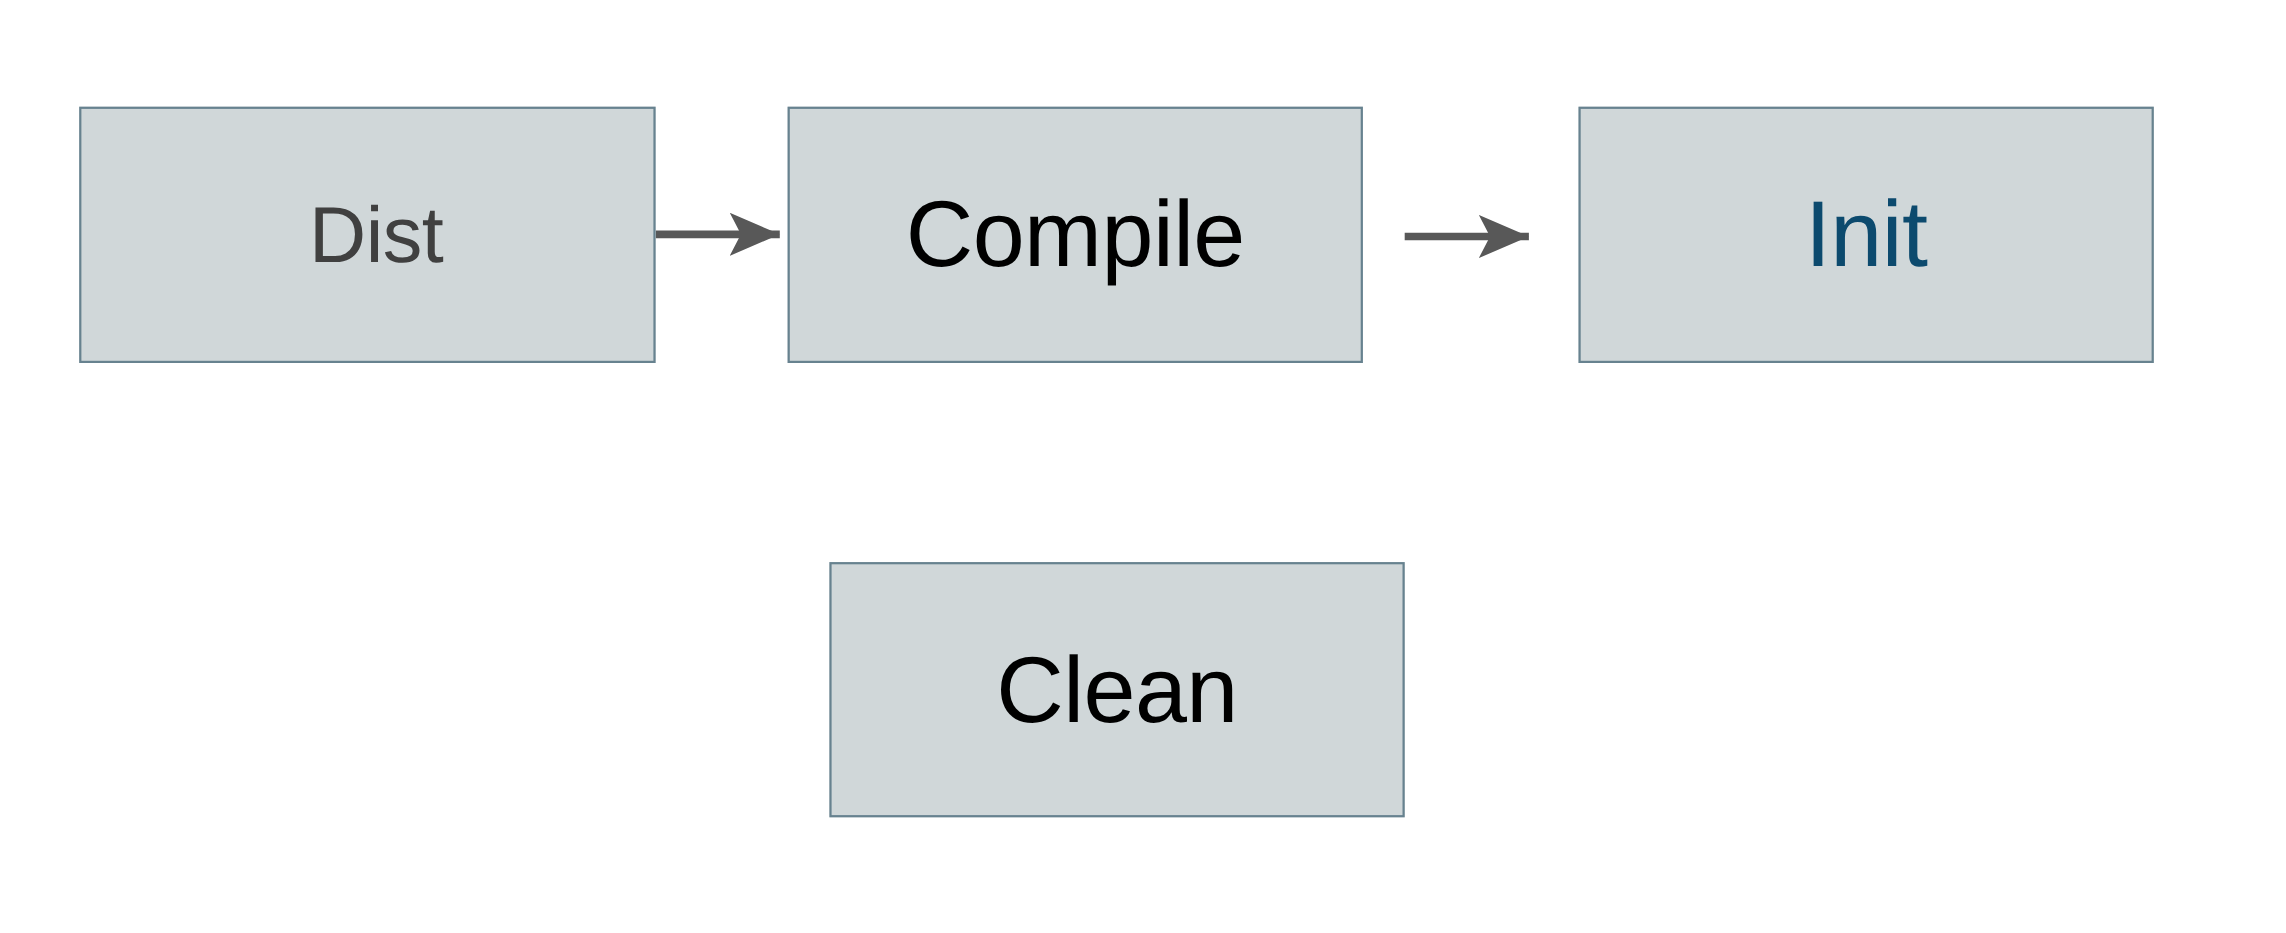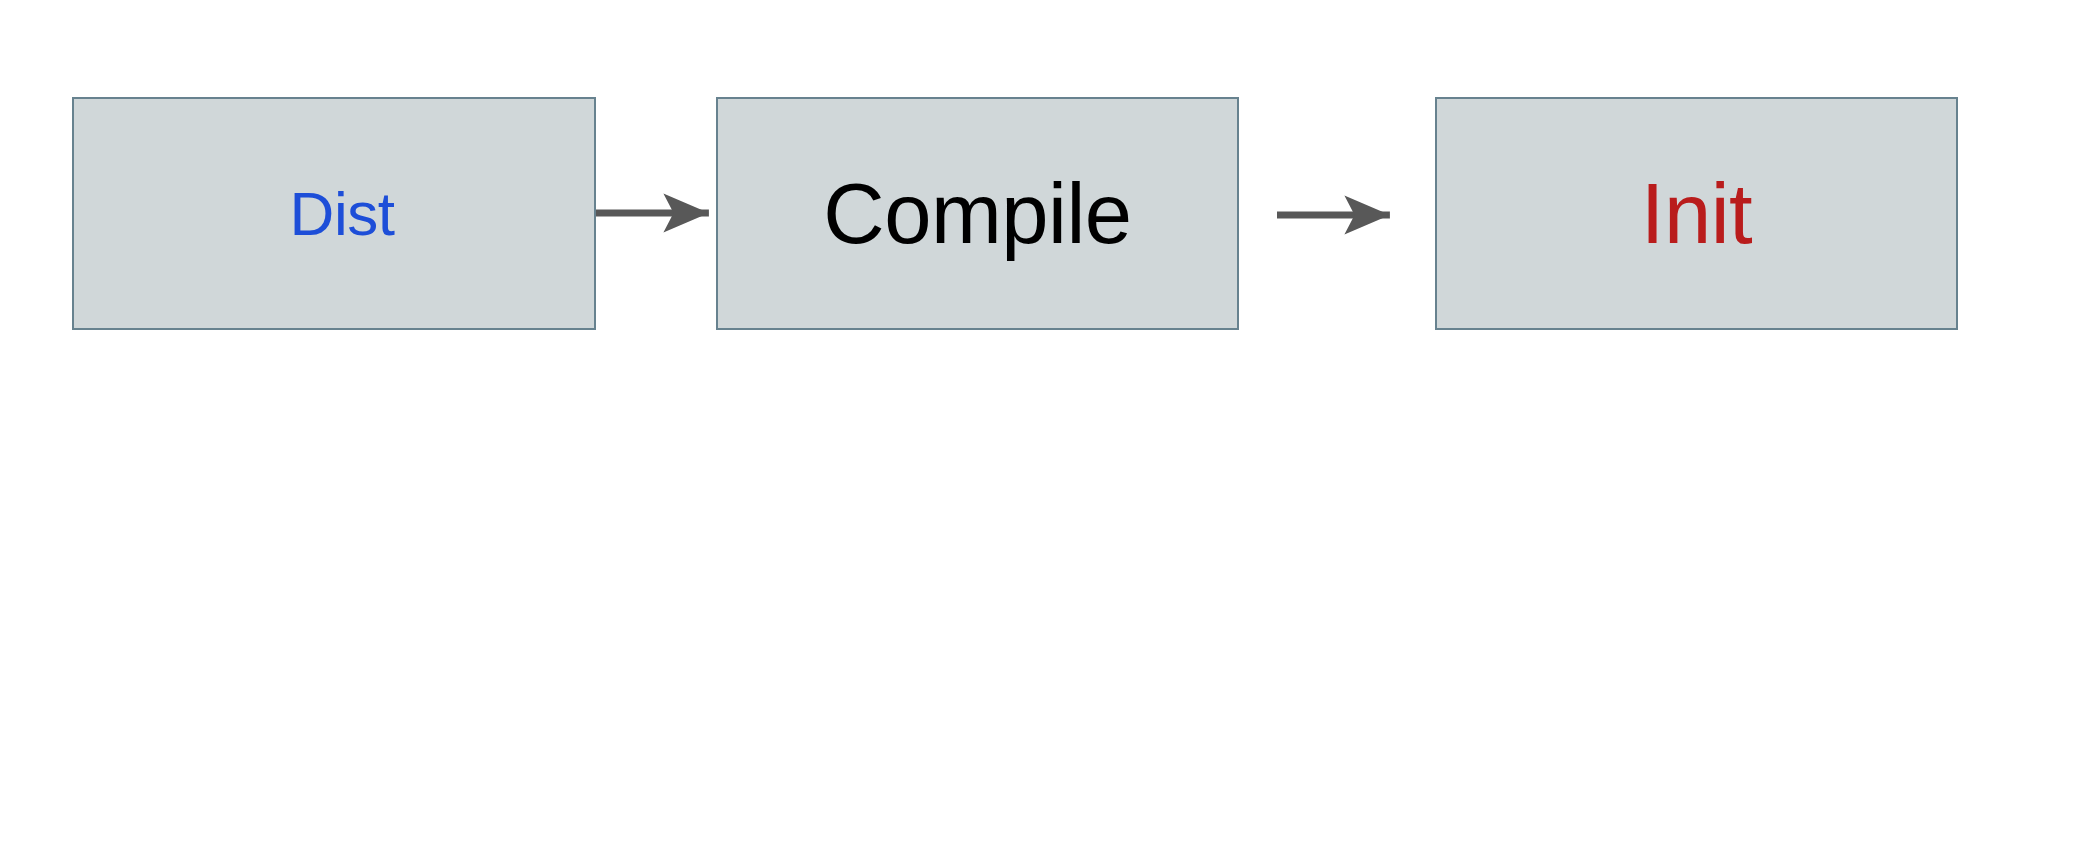--- a/index.html
+++ b/index.html
@@ -58,25 +58,28 @@
     <defs>
       <marker id="arrowhead" markerWidth="6.6" markerHeight="5.6" refX="6.5" refY="2.8" orient="auto" markerUnits="strokeWidth">
         <path d="M 0,0 L 6.5,2.8 L 0,5.6 L 1.45,2.8 Z" fill="#585858"></path>
       </marker>
     </defs>
     <line class="edge-path" id="edge-0" x1="596" y1="213" x2="708.9" y2="213" stroke="#585858" stroke-width="7" marker-end="url(#arrowhead)"></line>
     <line class="edge-path" id="edge-1" x1="1277" y1="215" x2="1389.9" y2="215" stroke="#585858" stroke-width="7" marker-end="url(#arrowhead)"></line>
   </svg>
 
   <div class="node" id="node-0" style="left: 72px; top: 97px; width: 524px; height: 233px; background: rgb(208, 215, 217); border-color: rgb(103, 130, 143); border-width: 2px;">
-    <span class="node-label" style="color: #1d4ed8; font-size: 62px; margin-left: 16px;">Dist</span>
+    <span class="node-label" style="color: #404040; font-size: 72px; margin-left: 16px;">Dist</span>
   </div>
 
   <div class="node" id="node-1" style="left: 716px; top: 97px; width: 523px; height: 233px; background: rgb(208, 215, 217); border-color: rgb(103, 130, 143); border-width: 2px;">
     <span class="node-label" style="color: rgb(0, 0, 0); font-size: 85px;">Compile</span>
   </div>
 
   <div class="node" id="node-2" style="left: 1435px; top: 97px; width: 523px; height: 233px; background: rgb(208, 215, 217); border-color: rgb(103, 130, 143); border-width: 2px;">
-    <span class="node-label" style="color: #b91c1c; font-size: 85px;">Init</span>
+    <span class="node-label" style="color: #0c4a6e; font-size: 85px;">Init</span>
   </div>
 
+  <div class="node" id="node-3" style="left: 754px; top: 511px; width: 523px; height: 232px; background: rgb(208, 215, 217); border-color: rgb(103, 130, 143); border-width: 2px;">
+    <span class="node-label" style="color: rgb(0, 0, 0); font-size: 85px;">Clean</span>
+  </div>
 
 </div>
 
 </body></html>

